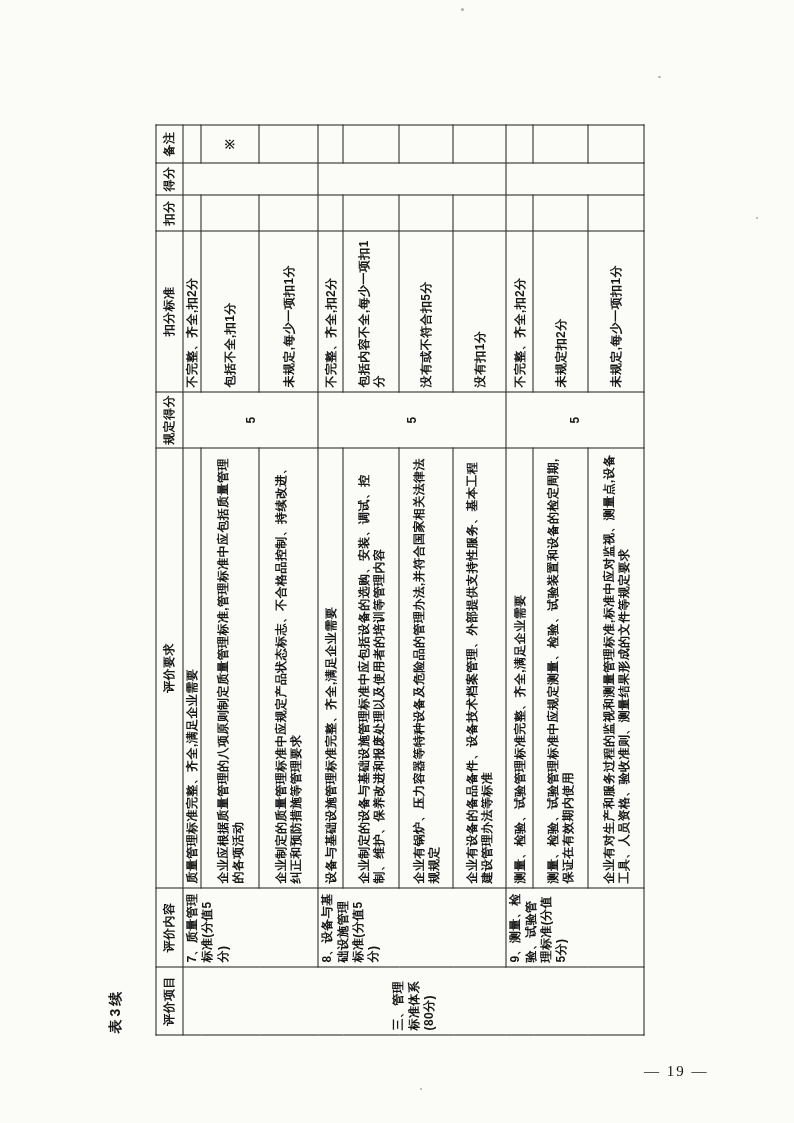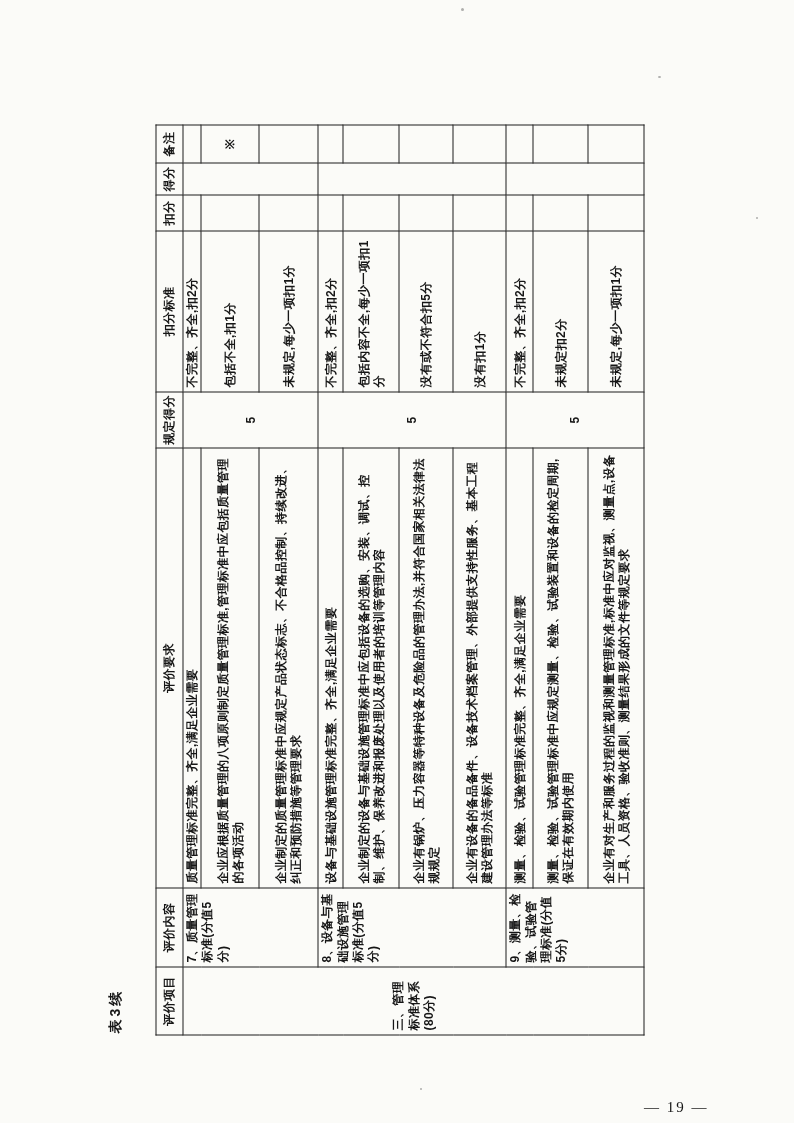--- a/index.html
+++ b/index.html
@@ -25,21 +25,21 @@
   }
   table.eval th{font-weight:700;text-align:center;vertical-align:middle;padding:1px 1px;}
   td.req,td.ded{text-align:left;vertical-align:middle;padding-left:7px;font-weight:600;}
   td.score-cell{text-align:center;vertical-align:middle;font-weight:600;font-size:13px;}
   td.content-cell{text-align:left;vertical-align:top;padding-top:5px;font-weight:600;}
   td.project-cell{text-align:left;vertical-align:middle;padding:2px 3px;font-weight:600;}
   td.remark-cell{text-align:center;vertical-align:middle;font-weight:700;font-size:13px;}
   td.blank-cell{padding:0;}
   .pageno{
     position:absolute;left:644px;top:1063px;font-size:15px;letter-spacing:2px;
-    font-family:"Liberation Serif",serif;font-weight:500;margin-top:36px;
+    font-family:"Liberation Serif",serif;font-weight:500;
   }
   .speck{position:absolute;background:#6f6f6f;border-radius:50%;opacity:.55;}
 </style>
 </head>
 <body>
 
 <div class="rot-wrap">
   <div class="readable">
 
     <div class="tbl-label">表3续</div>

